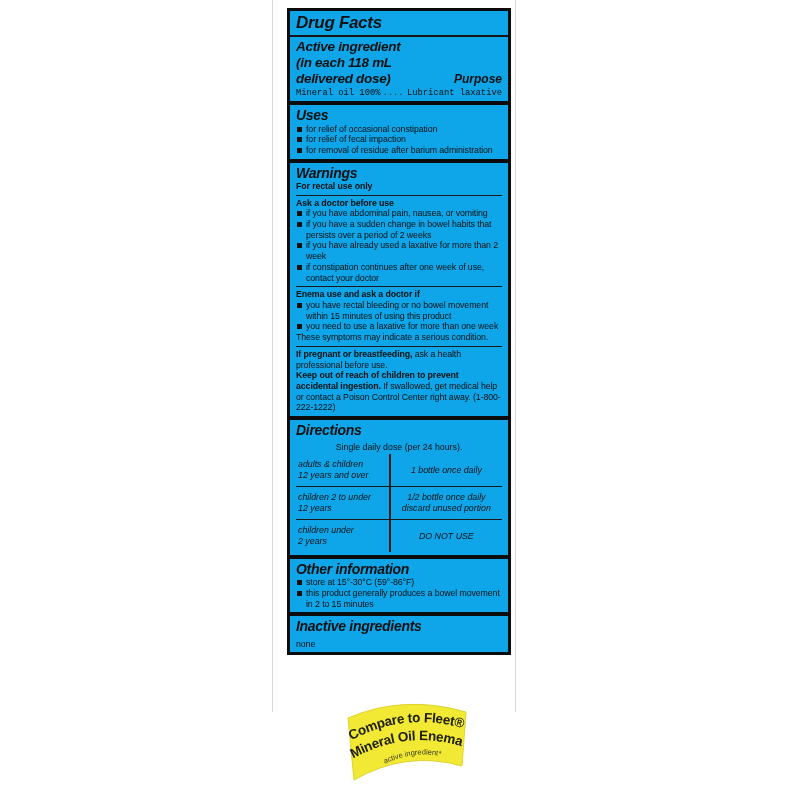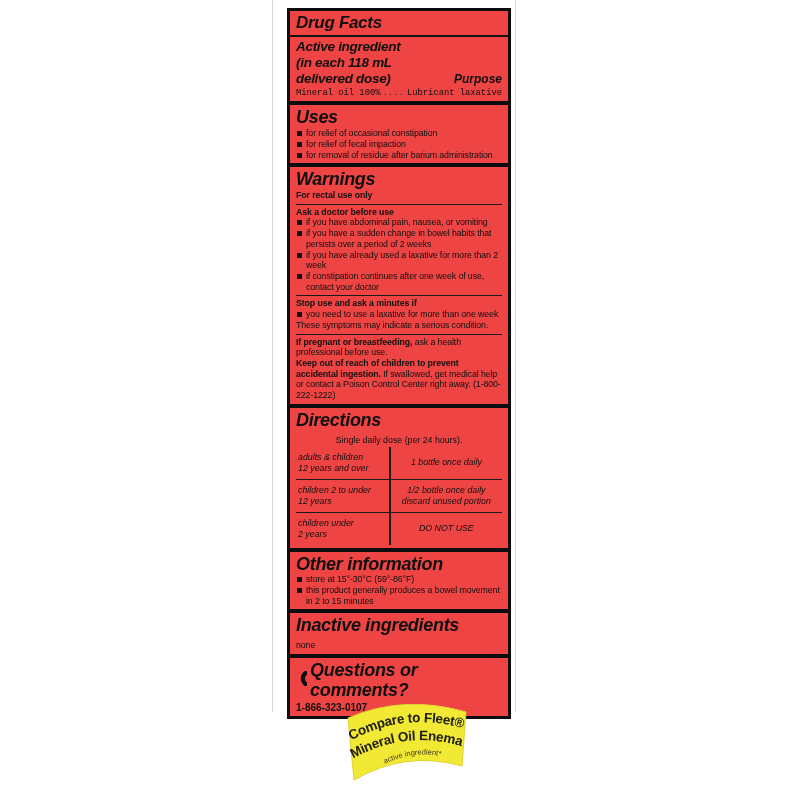--- a/index.html
+++ b/index.html
@@ -2,28 +2,28 @@
 <html><head>
 <meta charset="utf-8">
 <style>
   html,body{margin:0;padding:0;background:#ffffff;width:800px;height:800px;overflow:hidden;}
   *{box-sizing:border-box;}
   .stage{position:relative;width:800px;height:800px;font-family:"Liberation Sans",sans-serif;color:#101010;}
   
   .photo-edges{position:absolute;left:272px;top:0;width:244px;height:712px;
     border-left:1px solid #d7d7d7;border-right:1px solid #d7d7d7;}
   
-  .label-box{position:absolute;left:287px;top:8px;width:224px;background:#ef4444;
+  .label-box{position:absolute;left:287px;top:8px;width:224px;background:#0ea5e9;
     border:3px solid #0c0c0c;}
   .sec{padding:2px 6px 3px 6px;overflow:hidden;}
   .sec + .sec{border-top:4px solid #0c0c0c;}
   .sec.title-sec{border-top:none;border-bottom:2px solid #161616;padding-top:3px;padding-bottom:2px;}
   .sec.active-sec{border-top:none;}
   .h1{font-style:italic;font-weight:bold;font-size:17px;line-height:1.1;letter-spacing:-0.3px;}
-  .h2{font-style:italic;font-weight:bold;font-size:18px;line-height:1.15;letter-spacing:-0.3px;}
+  .h2{font-style:italic;font-weight:bold;font-size:14px;line-height:1.15;letter-spacing:-0.3px;}
   .bodytxt{font-size:8.8px;line-height:1.22;letter-spacing:-0.1px;}
   .bold{font-weight:bold;}
   .rule{border-top:1.5px solid #1a1a1a;margin:3px 0 2px 0;}
   .bullet-row{display:flex;align-items:flex-start;}
   .sq{flex:none;width:5px;height:5px;background:#111;margin:3px 4px 0 1px;}
   
   .ai-head{font-style:italic;font-weight:bold;font-size:13.5px;line-height:1.18;letter-spacing:-0.3px;}
   .ai-line3{display:flex;justify-content:space-between;align-items:baseline;}
   .purpose{font-style:italic;font-weight:bold;font-size:12px;}
   .ing-row{display:flex;align-items:baseline;font-size:8.8px;margin-top:2px;font-family:Liberation Mono, monospace;}
@@ -103,22 +103,26 @@
         <div class="bullet-row">
           <span class="sq"></span>
           <span>if you have already used a laxative for more than 2 week</span>
         </div>
         <div class="bullet-row">
           <span class="sq"></span>
           <span>if constipation continues after one week of use, contact your doctor</span>
         </div>
       </div>
       <div class="rule"></div>
-      <div class="bodytxt bold">Stop use and ask a minutes if</div>
-      <div class="bodytxt">
+      <div class="bodytxt bold">Enema use and ask a doctor if</div>
+      <div class="bodytxt">
+        <div class="bullet-row">
+          <span class="sq"></span>
+          <span>you have rectal bleeding or no bowel movement within 15 minutes of using this product</span>
+        </div>
         <div class="bullet-row">
           <span class="sq"></span>
           <span>you need to use a laxative for more than one week</span>
         </div>
       </div>
       <div class="bodytxt">These symptoms may indicate a serious condition.</div>
       <div class="rule"></div>
       <div class="bodytxt"><span class="bold">If pregnant or breastfeeding,</span><span> ask a health professional before use.</span></div>
       <div class="bodytxt"><span class="bold">Keep out of reach of children to prevent accidental ingestion.</span><span> If swallowed, get medical help or contact a Poison Control Center right away. (1-800-222-1222)</span></div>
     </div>
@@ -180,31 +184,20 @@
       </div>
     </div>
 
     <div class="sec">
       <div class="inline-h">
         <span class="h2">Inactive ingredients</span>
         <span class="bodytxt">none</span>
       </div>
     </div>
 
-    <div class="sec">
-      <div class="phone-line">
-        <span>
-          <svg width="11" height="15" viewBox="0 0 12 16">
-              <path d="M10.5 2 A 7.5 7.5 0 0 0 10.5 14" fill="none" stroke="#101010" stroke-width="4.5" stroke-linecap="round"></path>
-            </svg>
-        </span>
-        <span class="h2">Questions or comments?</span>
-      </div>
-      <div class="phone-num">1-866-323-0107</div>
-    </div>
 
   </div>
 
   <div class="badge-wrap">
     <svg width="132" height="90" viewBox="0 0 132 90">
       <defs>
         <path id="arc1" d="M 10,40 Q 62,12 120,28" fill="none"></path>
         <path id="arc2" d="M 12,58 Q 64,30 118,46" fill="none"></path>
         <path id="arc3" d="M 36,67 Q 72,48 106,58" fill="none"></path>
       </defs>

